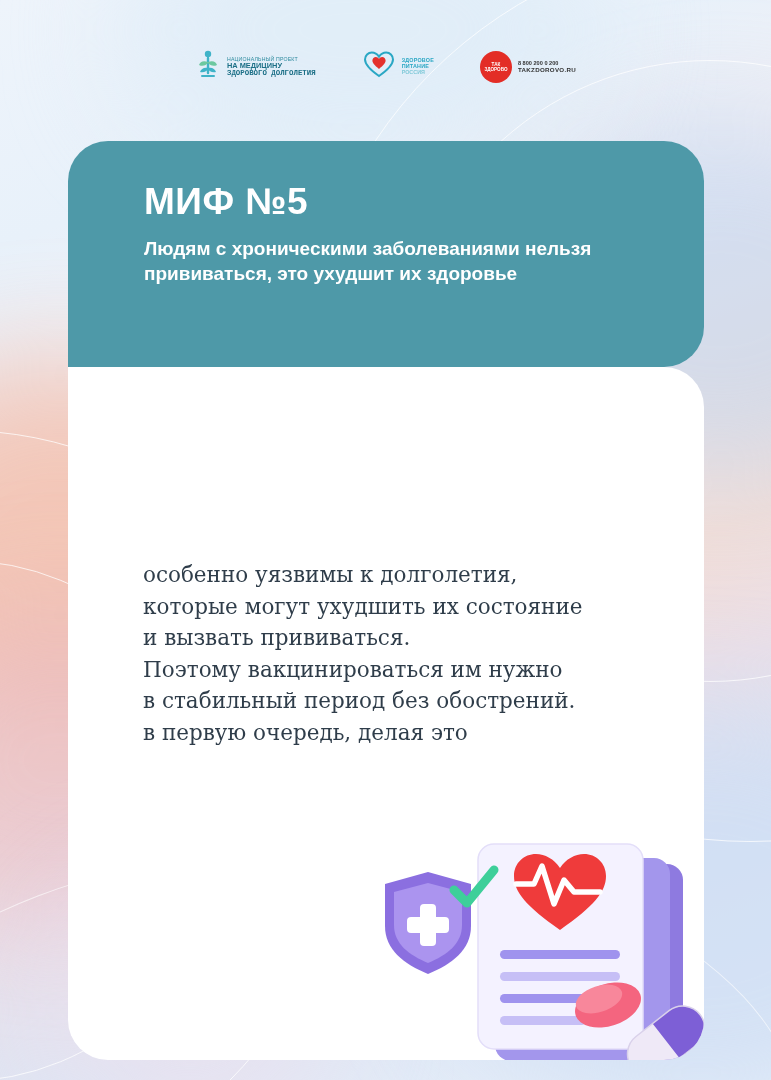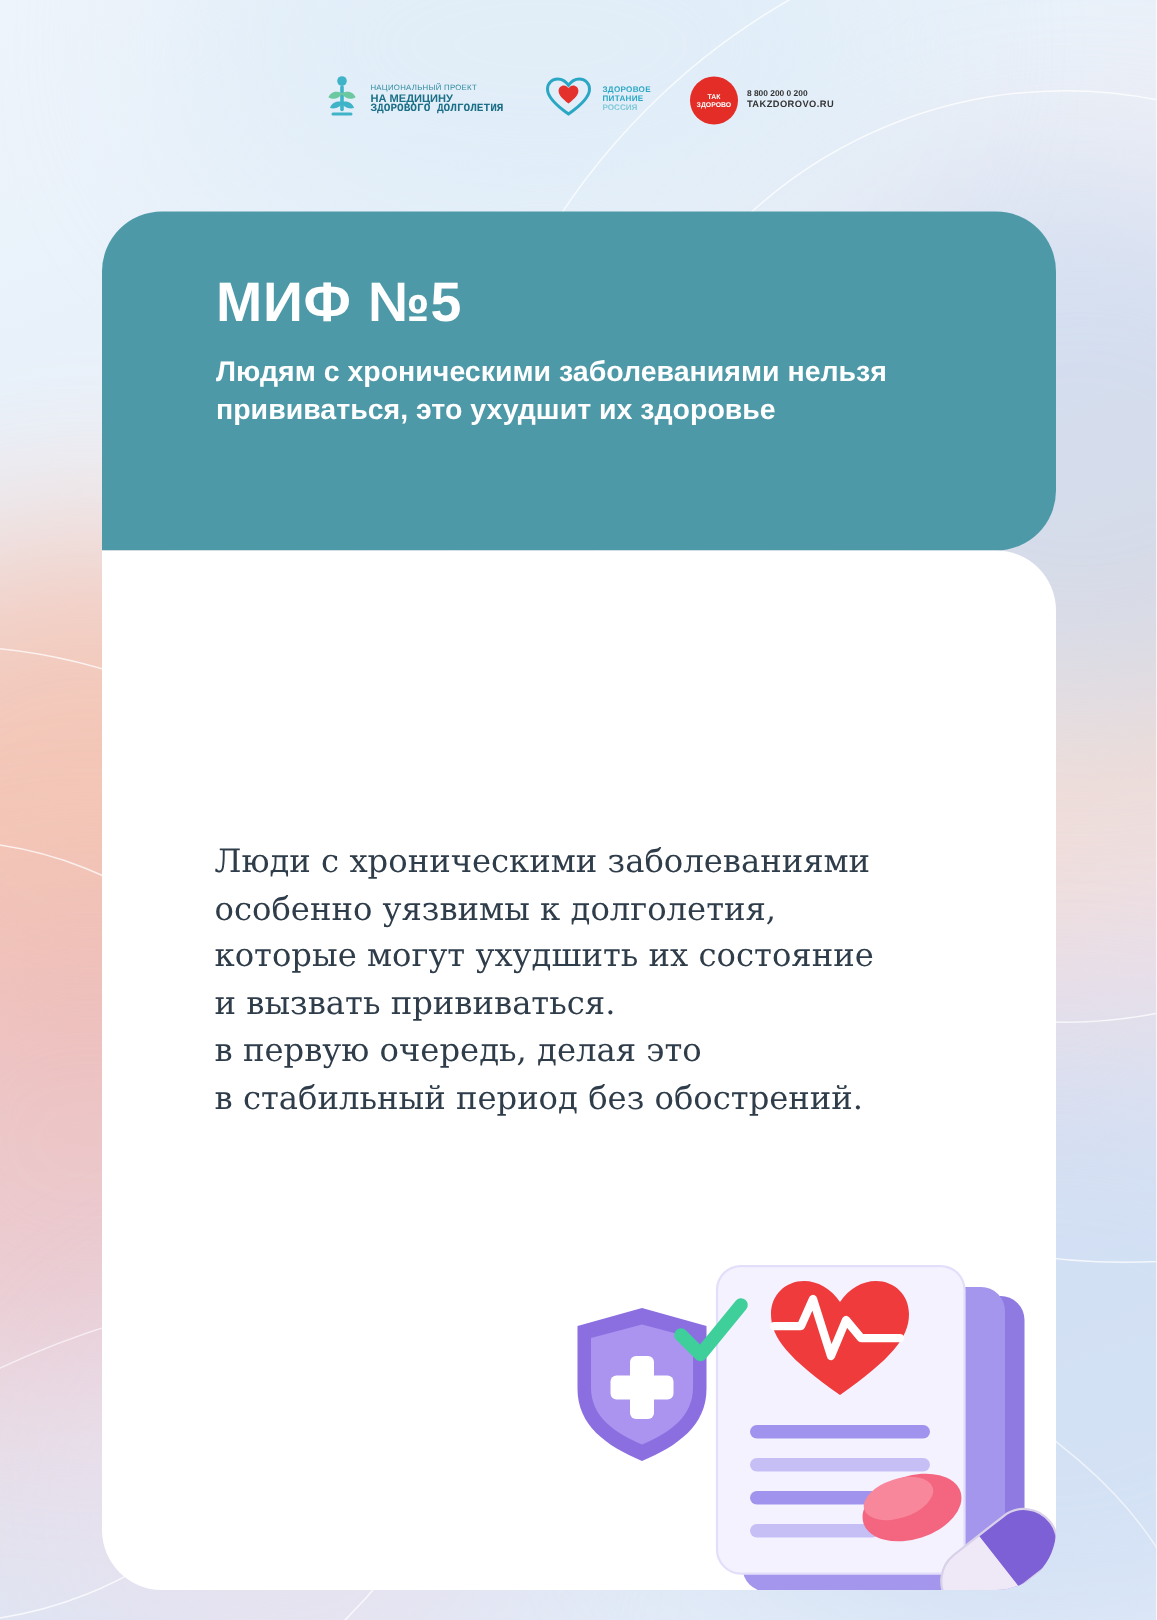--- a/index.html
+++ b/index.html
@@ -59,21 +59,21 @@
 
   
   .logo-bar {
     position: absolute;
     top: 50px;
     left: 0;
     width: 100%;
     display: flex;
     justify-content: center;
     align-items: center;
-    gap: 26px;
+    gap: 46px;
   }
   .logo {
     display: flex;
     align-items: center;
     gap: 6px;
     height: 34px;
   }
   .logo-mark {
     display: block;
   }
@@ -295,26 +295,26 @@
   <div class="card">
 
     <div class="card-header">
       <h1 class="card-title">МИФ №5</h1>
       <p class="card-subtitle">Людям с хроническими заболеваниями нельзя прививаться, это ухудшит их здоровье</p>
     </div>
 
     <div class="card-body">
 
       <div class="body-text">
-        <p>Люди с хроническими заболеваниями</p>
         <p>особенно уязвимы к долголетия,</p>
         <p>которые могут ухудшить их состояние</p>
         <p>и вызвать прививаться.</p>
+        <p>Поэтому вакцинироваться им нужно</p>
+        <p>в стабильный период без обострений.</p>
         <p>в первую очередь, делая это</p>
-        <p>в стабильный период без обострений.</p>
       </div>
 
       <div class="illus">
         <svg width="360" height="270" viewBox="0 0 360 270">
 
           <g>
             <rect x="140" y="42" width="175" height="200" rx="16" fill="#8e7ae0"></rect>
             <rect x="127" y="36" width="175" height="203" rx="16" fill="#a396ec"></rect>
           </g>
 

